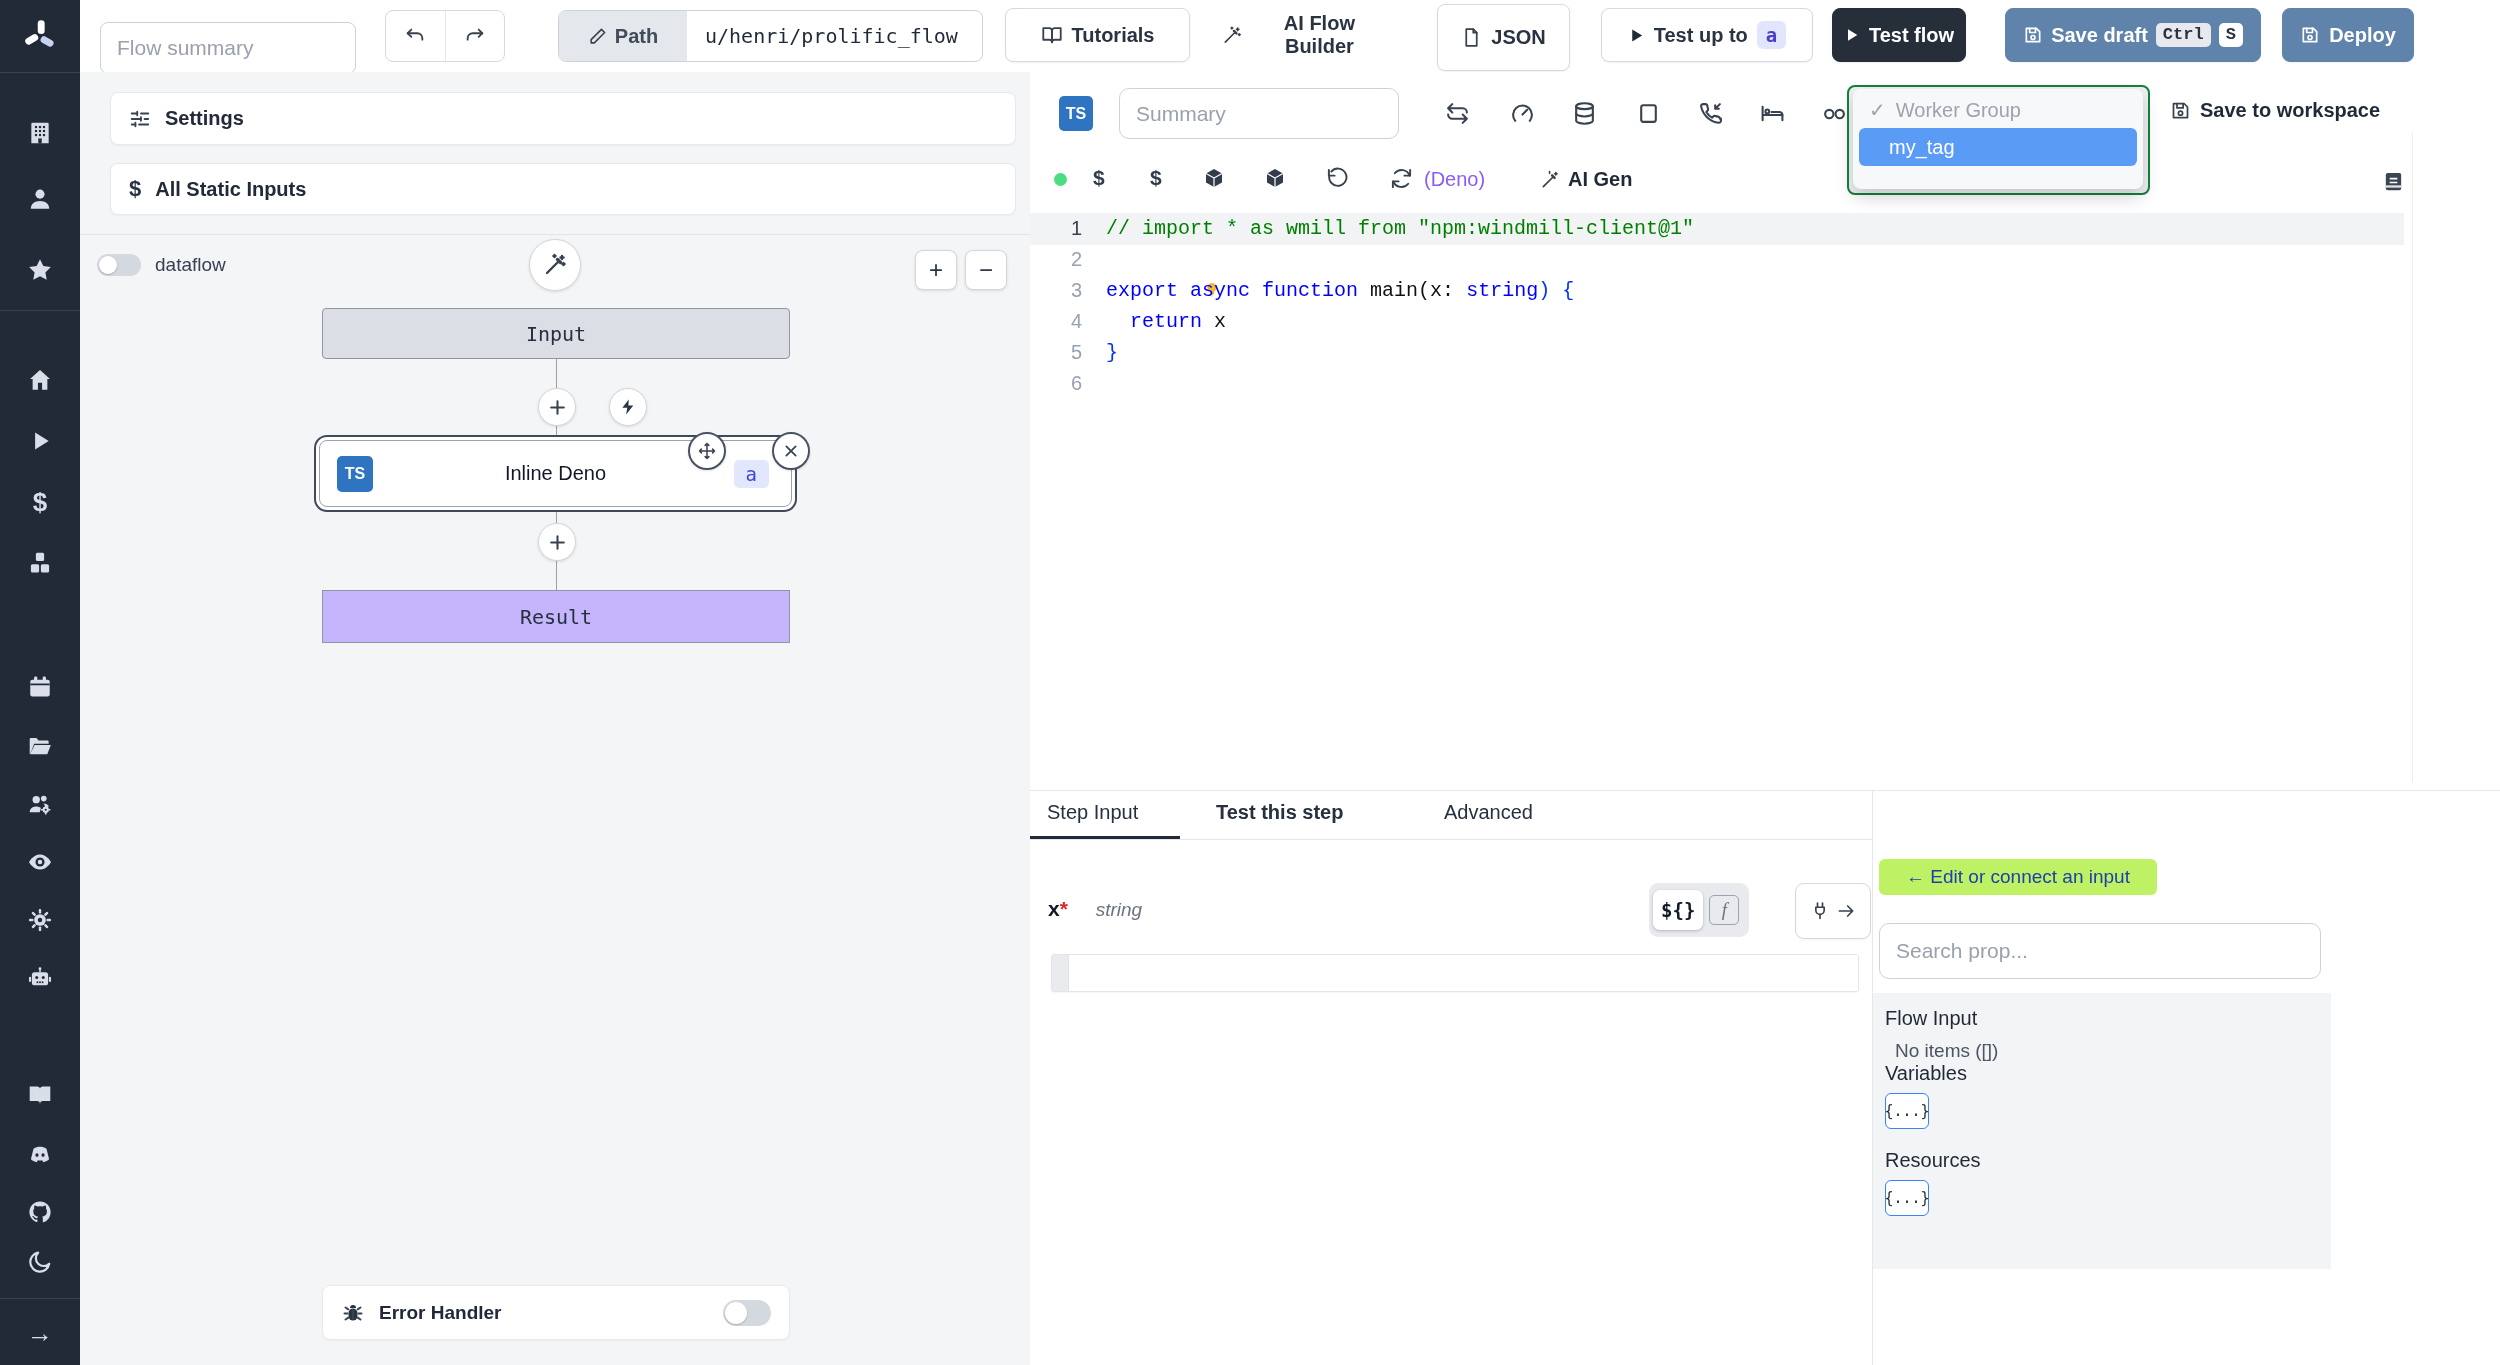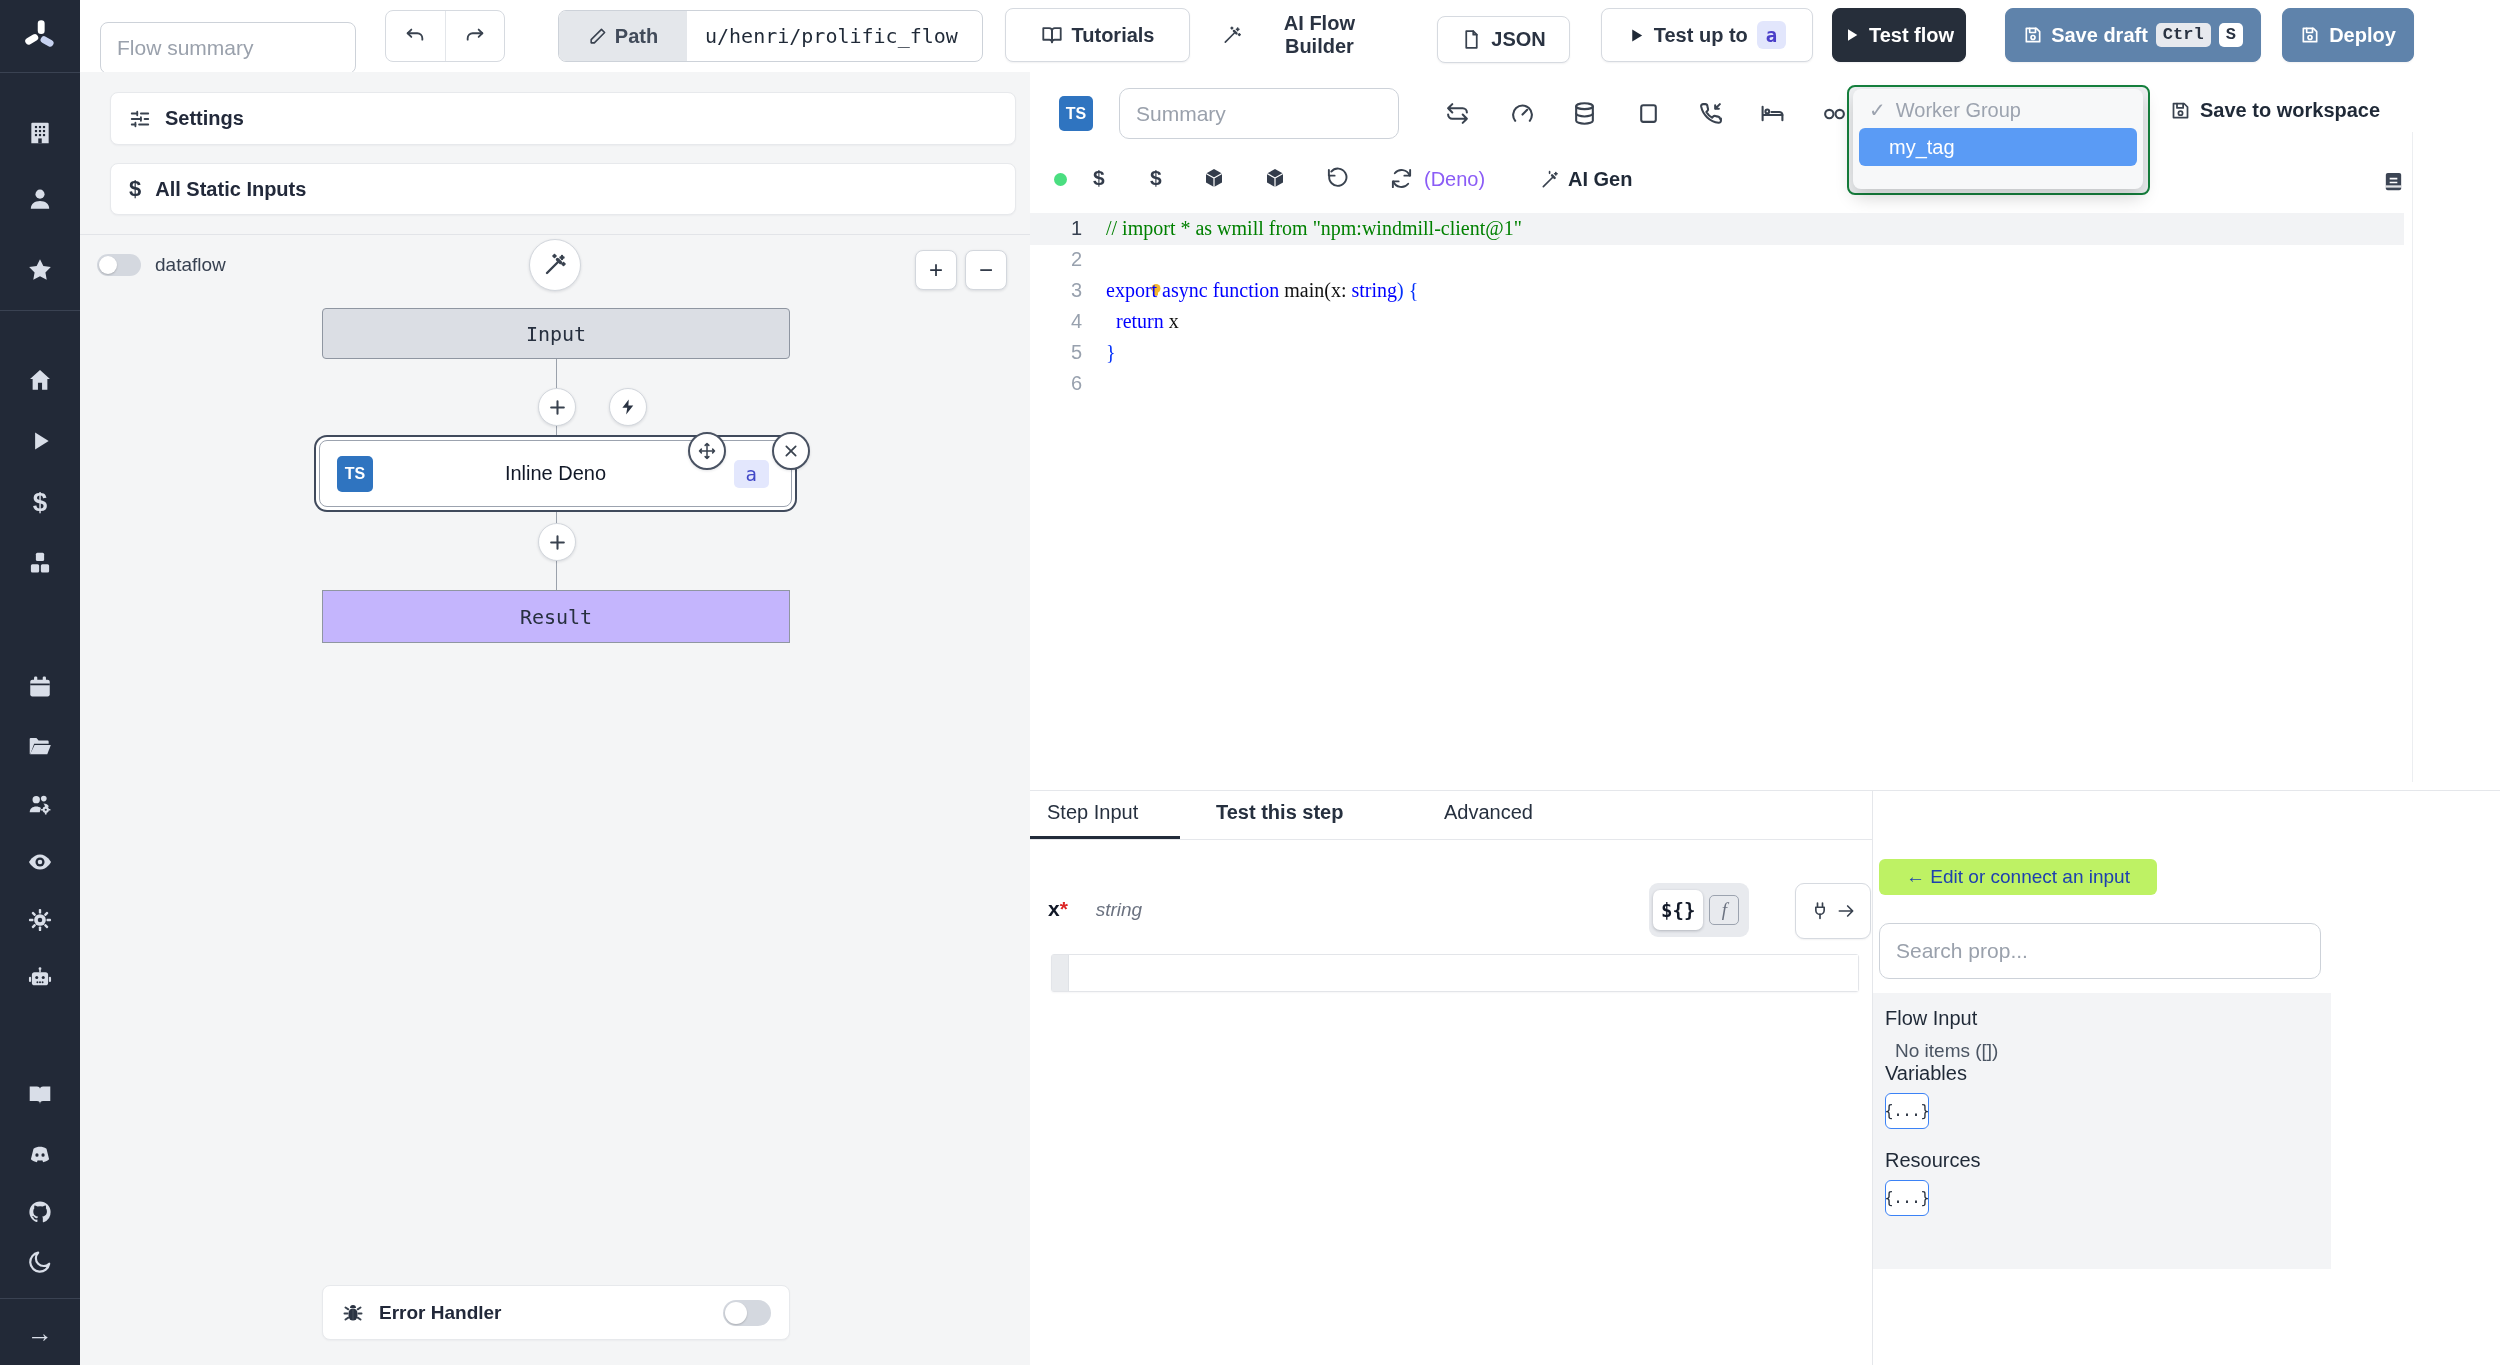--- a/index.html
+++ b/index.html
@@ -40,21 +40,21 @@
   .vline{position:absolute;width:1px;background:#9aa1ab}
   .toggle{position:relative;border-radius:999px;background:#d4d8df;cursor:pointer}
   .toggle .knob{position:absolute;top:2px;left:2px;background:#fff;border-radius:50%;box-shadow:0 1px 2px rgba(0,0,0,.2)}
   
   .editor{position:absolute;left:1030px;top:72px;width:1470px;height:718px;background:#fff}
   .badgeTS{background:#2f74c0;color:#fff;font-weight:800;border-radius:5px;
            display:flex;align-items:center;justify-content:center;font-size:16px}
   .mono{font-family:"DejaVu Sans Mono",monospace}
   .codeline{position:absolute;left:0;right:0;height:31px;font-size:20px;line-height:31px}
   .ln{position:absolute;left:0;width:52px;text-align:right;color:#98a1ae}
-  .ct{position:absolute;left:76px;white-space:pre;font-family:Liberation Serif, serif;color:#111}
+  .ct{position:absolute;left:76px;white-space:pre;font-family:Liberation Mono, monospace;color:#111}
   .kw{color:#0000ff}.cm{color:#008000}.br{color:#0431fa}
   .ddp{box-sizing:border-box}
   
   .bpanel{position:absolute;left:1030px;top:790px;width:842px;height:575px;background:#fff;border-top:1px solid #e5e7eb}
   .tab{position:absolute;top:10px;font-size:20px;font-weight:400;color:#26303f;cursor:pointer}
   .ppanel{position:absolute;left:1872px;top:790px;width:628px;height:575px;background:#fff;
           border-top:1px solid #e5e7eb;border-left:1px solid #e5e7eb}
   .secTitle{font-size:20px;font-weight:400;color:#1f2937}
   .objBadge{display:inline-flex;align-items:center;justify-content:center;width:42px;height:34px;
             border:1.5px solid #3b82f6;border-radius:6px;background:#fff;cursor:pointer;
@@ -261,21 +261,21 @@
       <span>Tutorials</span>
     </button>
     <button class="btn abs" style="left:1136px;top:8px;width:178px;height:54px;border:none;box-shadow:none;font-weight:700">
       <svg class="ic" width="21" height="21" viewBox="0 0 24 24">
           <path d="M4 20L15 9"></path>
           <path d="M14.5 6.5l3 3" stroke-width="3"></path>
           <path d="M19 3v3M17.5 4.5h3M21 10v2M20 11h2M12 2v2M11 3h2"></path>
         </svg>
       <span>AI Flow Builder</span>
     </button>
-    <button class="btn abs" style="left:1357px;top:16px;width:133px;height:47px">
+    <button class="btn abs" style="left:1357px;top:4px;width:133px;height:67px">
       <svg class="ic" width="21" height="21" viewBox="0 0 24 24">
           <path d="M6 2.5h8l4 4V21.5H6z"></path>
           <path d="M14 2.5v4h4"></path>
         </svg>
       <span>JSON</span>
     </button>
     <button class="btn abs" style="left:1521px;top:8px;width:212px;height:54px">
       <svg width="17" height="17" viewBox="0 0 24 24">
           <path d="M6 3.5l14 8.5-14 8.5z" fill="#1f2937"></path>
         </svg>

